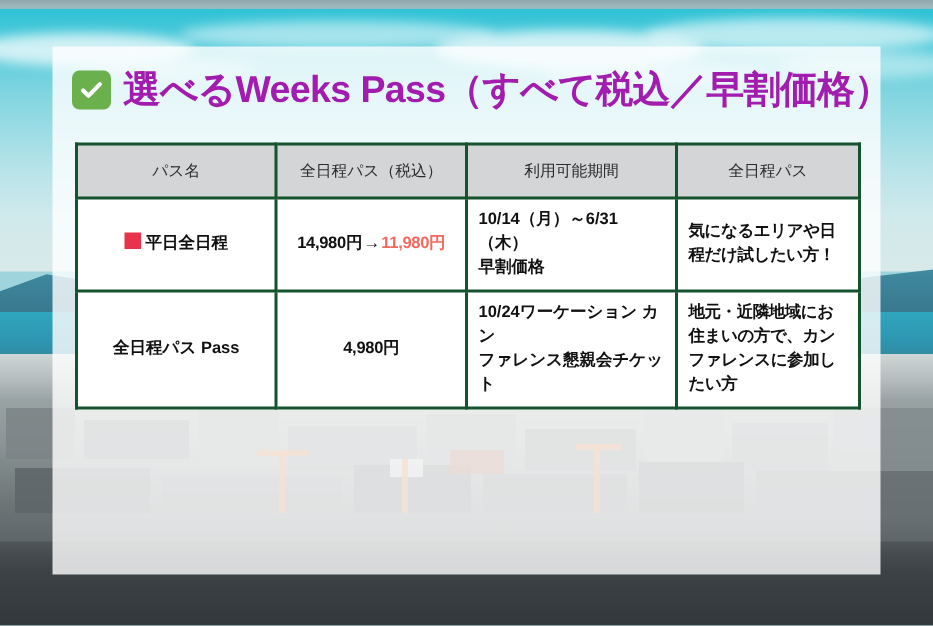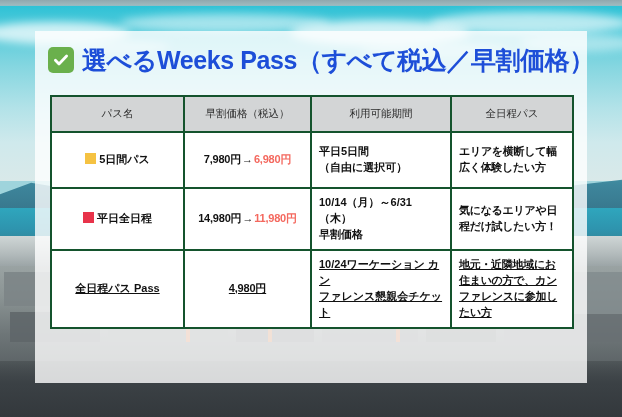--- a/index.html
+++ b/index.html
@@ -125,21 +125,21 @@
     border-radius: 5px;
     display: inline-flex;
     align-items: center;
     justify-content: center;
     flex: 0 0 auto;
   }
   .check-badge svg { display:block; }
   .page-title {
     font-size: 25px;
     font-weight: bold;
-    color: #1d4ed8;
+    color: #a21caf;
     letter-spacing: -0.4px;
     white-space: nowrap;
     line-height: 1;
   }
 
   
   .pass-table {
     position: absolute;
     left: 15px;
     top: 64px;
@@ -169,21 +169,21 @@
 
   .pass-table tbody td {
     background: #ffffff;
     font-size: 11px;
     color: #111;
     font-weight: bold;
     padding: 6px 7px;
     line-height: 1.45;
   }
   .r1 td, .r2 td, .r3 td { height: 56px; }
-  .r4 td { height: 63px; text-decoration: underline; }
+  .r4 td { height: 63px; }
 
   .cell-name {
     text-align: center;
     white-space: nowrap;
   }
   .swatch {
     display: inline-block;
     width: 11px;
     height: 11px;
     vertical-align: -1px;
@@ -264,41 +264,28 @@
   <table class="pass-table">
     <colgroup>
       <col class="col-name">
         <col class="col-price">
         <col class="col-term">
         <col class="col-rec">
     </colgroup>
     <thead>
       <tr>
         <th>パス名</th>
-        <th>早割価格（税込）</th>
+        <th>全日程パス（税込）</th>
         <th>利用可能期間</th>
         <th>全日程パス</th>
       </tr>
     </thead>
     <tbody>
 
 
-      <tr class="r2">
-        <td class="cell-name">
-          <span class="swatch" style="background: rgb(245, 194, 66);"></span><span>5日間パス</span>
-        </td>
-        <td class="cell-price">
-          <span class="old-price">7,980円</span><span class="arrow">→</span><span class="new-price">6,980円</span>
-        </td>
-        <td class="cell-term">
-          <span class="term-indent">平日5日間</span>
-          <span class="term-indent">（自由に選択可）</span>
-        </td>
-        <td class="cell-rec">エリアを横断して幅広く体験したい方</td>
-      </tr>
 
       <tr class="r3">
         <td class="cell-name">
           <span class="swatch" style="background: rgb(232, 51, 74);"></span><span>平日全日程</span>
         </td>
         <td class="cell-price">
           <span class="old-price">14,980円</span><span class="arrow">→</span><span class="new-price">11,980円</span>
         </td>
         <td class="cell-term">
           <span class="term-indent">10/14（月）～6/31（木）</span>

